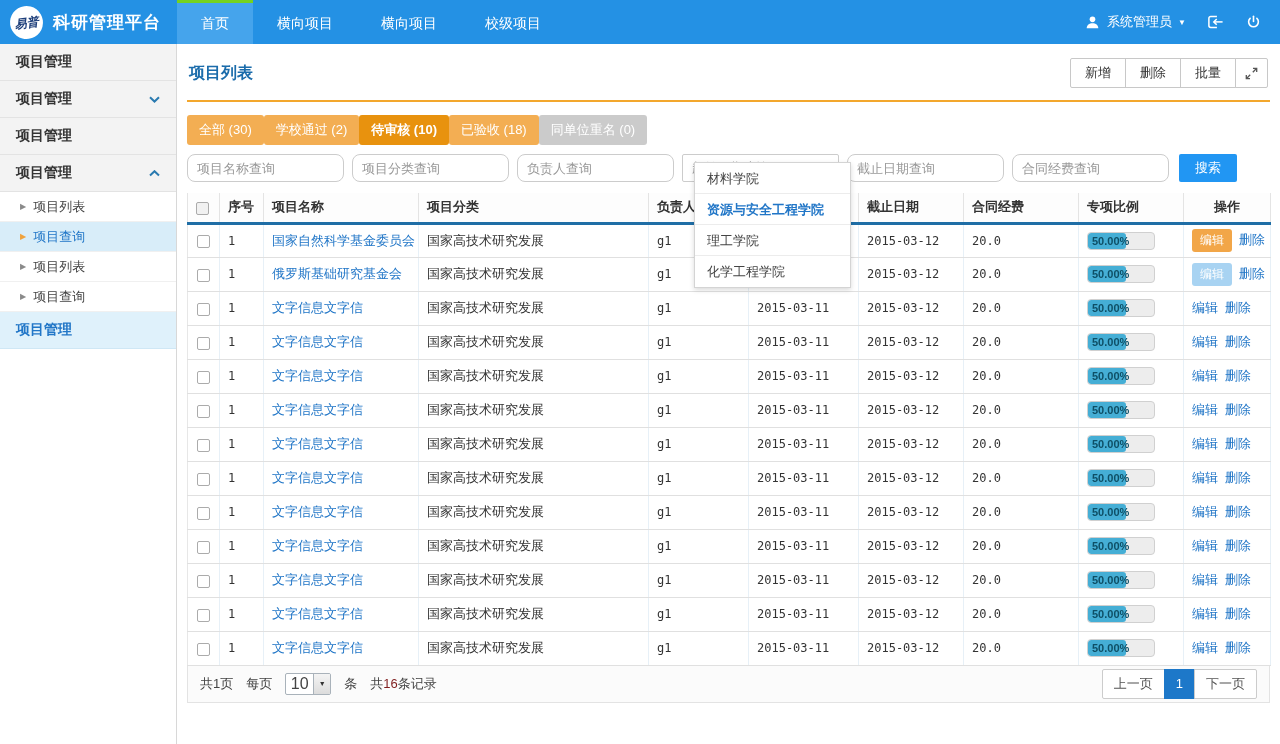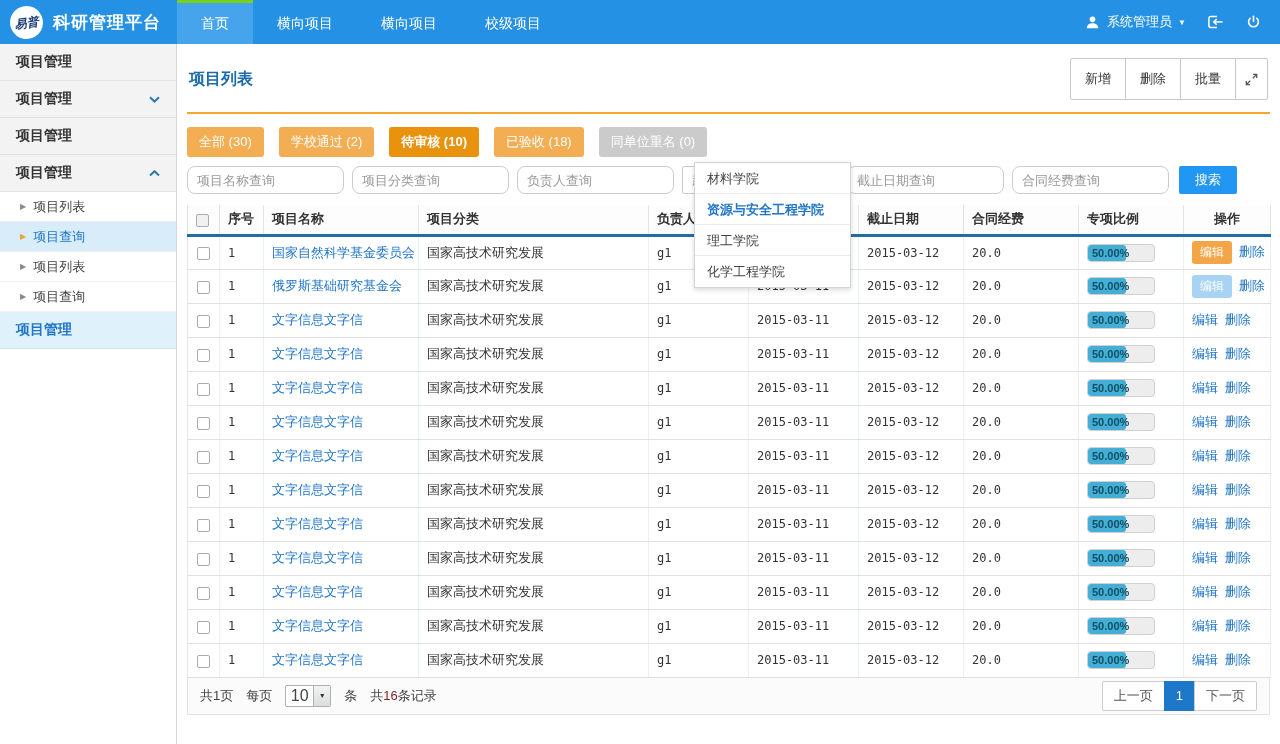--- a/index.html
+++ b/index.html
@@ -29,25 +29,25 @@
   .side-sub .tri { font-size:8px; color:#8a8a8a; margin-right:7px; }
   .side-sub.active { background:#d8edf9; color:#2176c7; }
   .side-sub.active .tri { color:#f0a23c; }
 
   
   .main { position:absolute; top:44px; left:177px; right:0; bottom:0; background:#fff; padding:8px 10px 0 10px; }
 
   .title-row { display:flex; align-items:center; justify-content:space-between; padding:6px 2px 12px 2px; border-bottom:2px solid #f3a72d; }
   .page-title { font-size:16px; font-weight:bold; color:#1b6cab; }
   .btn-group { display:flex; }
-  .tool-btn { background:#fff; border:1px solid #c8c8c8; padding:11px 14px; font-size:13px; color:#333; margin-left:-1px; cursor:pointer; font-family:inherit; }
+  .tool-btn { background:#fff; border:1px solid #c8c8c8; padding:5px 14px; font-size:13px; color:#333; margin-left:-1px; cursor:pointer; font-family:inherit; }
   .tool-btn:first-child { border-radius:2px 0 0 2px; margin-left:0; }
   .tool-btn.icon-btn { padding:5px 9px; border-radius:0 2px 2px 0; display:flex; align-items:center; }
 
-  .filter-row { margin-top:13px; display:flex; gap:15px; }
+  .filter-row { margin-top:13px; display:flex; gap:0; }
   .ftab { padding:6px 12px; border-radius:3px; color:#fff; font-size:13px; cursor:pointer; }
   .ftab.normal { background:#f3ae53; }
   .ftab.active { background:#e8920e;font-weight:bold; }
   .ftab.disabled { background:#cbcbcb; }
 
   .search-row { margin-top:9px; display:flex; gap:8px; align-items:center; }
   .s-input { width:157px; height:28px; border:1px solid #ccc; border-radius:8px; padding:0 9px; font-size:13px; color:#333; font-family:inherit; }
   .s-input::placeholder { color:#999; }
   .s-select { width:157px; height:28px; border:1px solid #ccc; border-radius:2px; padding:0 9px; display:flex; align-items:center; justify-content:space-between; color:#999; cursor:pointer; background:#fff; }
   .s-select .sel-caret { color:#999; font-size:8px; }

